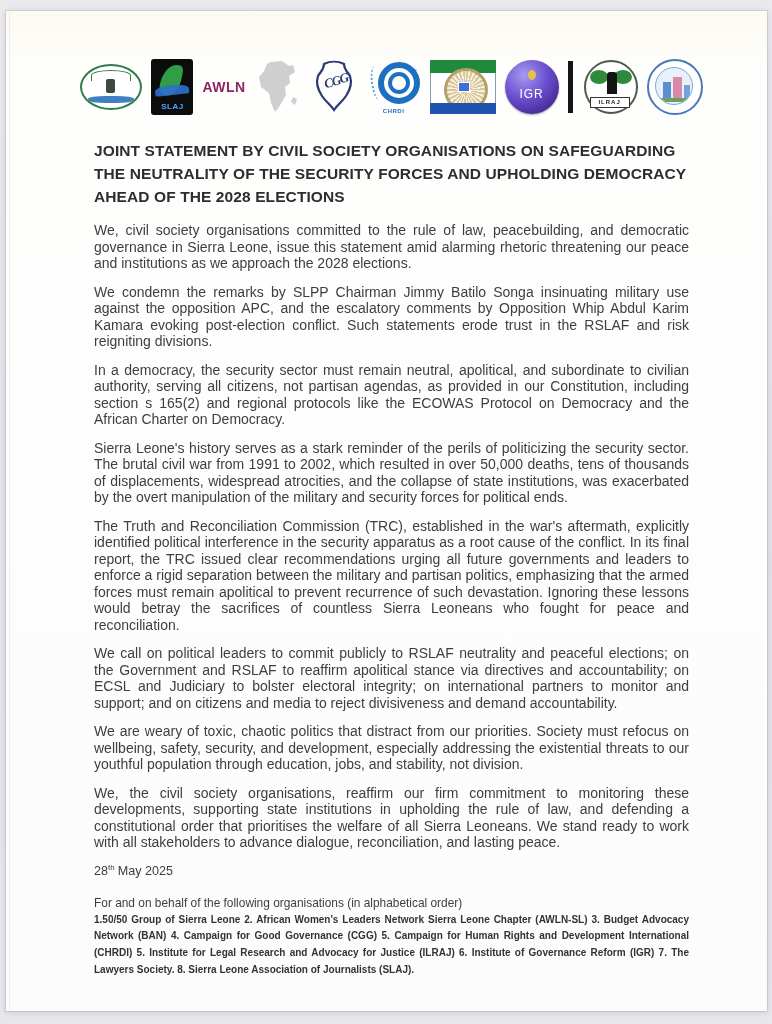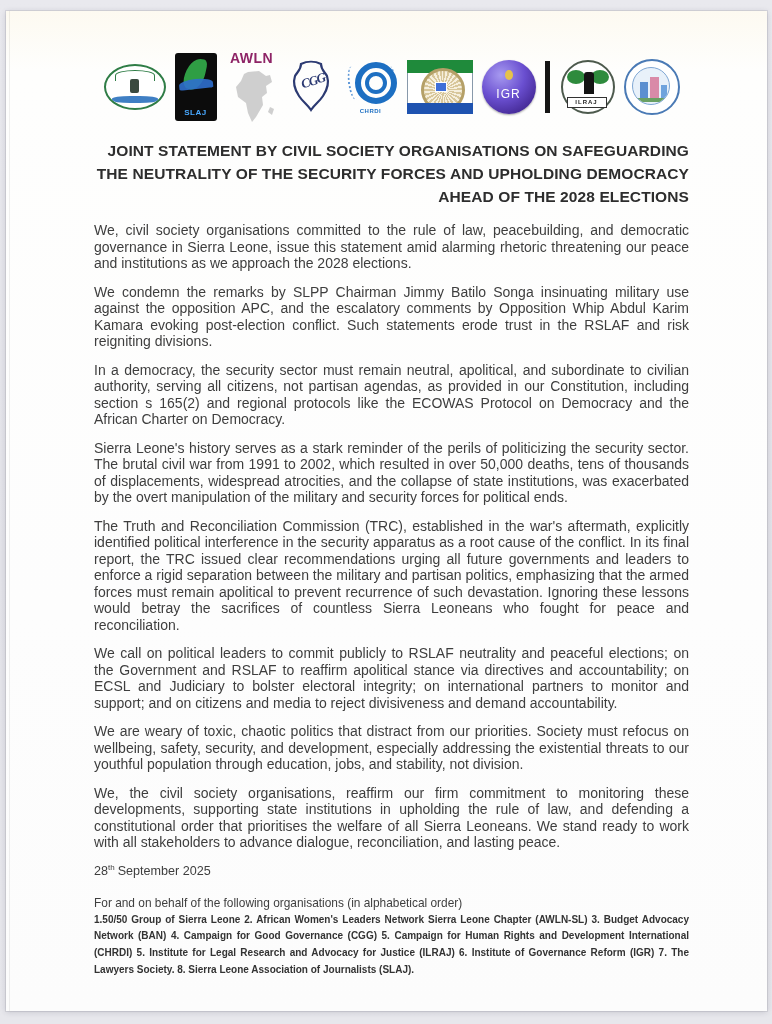--- a/index.html
+++ b/index.html
@@ -21,26 +21,26 @@
 
   
   .logos{display:flex;align-items:center;justify-content:center;gap:9px;height:60px;margin-bottom:22px;}
   .logo{flex:none;position:relative;}
 
   .oval-emblem{width:58px;height:42px;border:2px solid #2f7d46;border-radius:50%;background:#fff;position:relative;overflow:hidden;}
   .oval-emblem .arc{position:absolute;top:4px;left:9px;right:9px;height:10px;border:1.5px solid #2f7d46;border-bottom:none;border-radius:50% 50% 0 0;}
   .oval-emblem .fig{position:absolute;left:24px;top:13px;width:9px;height:14px;background:#3a4a3f;border-radius:2px;}
   .oval-emblem .sea{position:absolute;left:6px;right:6px;bottom:5px;height:7px;background:#3f7fc4;border-radius:40%;}
 
-  .slaj{width:42px;height:68px;background:#0c0c0c;border-radius:3px;position:relative;overflow:hidden;}
+  .slaj{width:42px;height:56px;background:#0c0c0c;border-radius:3px;position:relative;overflow:hidden;}
   .slaj .leaf{position:absolute;left:10px;top:5px;width:20px;height:32px;background:#2f9e44;border-radius:70% 20% 60% 30%;transform:rotate(12deg);}
   .slaj .wing{position:absolute;left:4px;top:26px;width:34px;height:10px;background:#2f6fce;border-radius:50% 50% 10% 10%;transform:rotate(-6deg);opacity:.9;}
   .slaj .lbl{position:absolute;left:0;right:0;bottom:4px;text-align:center;font-size:8px;font-weight:bold;color:#49a9ff;letter-spacing:.5px;}
 
-  .awln{display:flex;align-items:center;gap:3px;flex-direction:column;}
+  .awln{display:flex;align-items:center;gap:3px;}
   .awln .word{font-size:14px;font-weight:800;color:#8e2466;letter-spacing:.5px;}
   .awln svg{display:block;}
 
   .cgg{width:48px;height:54px;position:relative;}
   .cgg svg{display:block;}
   .cgg .script{position:absolute;left:14px;top:13px;font-family:"Liberation Serif",serif;font-style:italic;font-weight:bold;font-size:13px;color:#2c3a72;transform:rotate(-18deg);letter-spacing:-1px;}
 
   .chrdi{width:54px;height:58px;position:relative;text-align:center;}
   .chrdi .ring{position:absolute;left:11px;top:4px;width:30px;height:30px;border:6px solid #1d6fc2;border-radius:50%;}
   .chrdi .ring::after{content:"";position:absolute;left:4px;top:4px;width:14px;height:14px;border:4px solid #1d6fc2;border-radius:50%;}
@@ -77,21 +77,21 @@
 
   .city-badge{width:52px;height:52px;border-radius:50%;background:#fff;border:2px solid #4a7ab5;position:relative;}
   .city-badge .inner{position:absolute;left:6px;top:6px;width:36px;height:36px;border:1px solid #7fa7d4;border-radius:50%;background:#e8f1fa;overflow:hidden;}
   .city-badge .b1{position:absolute;left:7px;bottom:6px;width:8px;height:16px;background:#5b8fd0;}
   .city-badge .b2{position:absolute;left:17px;bottom:6px;width:9px;height:21px;background:#d98aa8;}
   .city-badge .b3{position:absolute;left:28px;bottom:6px;width:6px;height:13px;background:#6fa3dd;}
   .city-badge .ground{position:absolute;left:0;right:0;bottom:2px;height:4px;background:#69a063;}
 
   
   .title{
-    margin:0 0 14px;text-align:right;font-size:15.5px;line-height:23px;
+    margin:0 0 14px;text-align:left;font-size:15.5px;line-height:23px;
     font-weight:700;color:#2d2d2d;letter-spacing:.1px;
   }
   .body-text p{
     margin:0 0 12px;font-size:14px;line-height:16.5px;color:#3e3e3e;
     text-align:justify;
   }
   .date-line{margin:6px 0 18px;font-size:12.6px;color:#3e3e3e;}
   .date-line sup{font-size:8px;margin-top:6px;}
   .date-line .rest{margin-left:3px;}
   .footer-intro{margin:14px 0 2px;font-size:11.9px;color:#3e3e3e;}
@@ -182,20 +182,20 @@
         <p>We, civil society organisations committed to the rule of law, peacebuilding, and democratic governance in Sierra Leone, issue this statement amid alarming rhetoric threatening our peace and institutions as we approach the 2028 elections.</p>
         <p>We condemn the remarks by SLPP Chairman Jimmy Batilo Songa insinuating military use against the opposition APC, and the escalatory comments by Opposition Whip Abdul Karim Kamara evoking post-election conflict. Such statements erode trust in the RSLAF and risk reigniting divisions.</p>
         <p>In a democracy, the security sector must remain neutral, apolitical, and subordinate to civilian authority, serving all citizens, not partisan agendas, as provided in our Constitution, including section s 165(2) and regional protocols like the ECOWAS Protocol on Democracy and the African Charter on Democracy.</p>
         <p>Sierra Leone's history serves as a stark reminder of the perils of politicizing the security sector. The brutal civil war from 1991 to 2002, which resulted in over 50,000 deaths, tens of thousands of displacements, widespread atrocities, and the collapse of state institutions, was exacerbated by the overt manipulation of the military and security forces for political ends.</p>
         <p>The Truth and Reconciliation Commission (TRC), established in the war's aftermath, explicitly identified political interference in the security apparatus as a root cause of the conflict. In its final report, the TRC issued clear recommendations urging all future governments and leaders to enforce a rigid separation between the military and partisan politics, emphasizing that the armed forces must remain apolitical to prevent recurrence of such devastation. Ignoring these lessons would betray the sacrifices of countless Sierra Leoneans who fought for peace and reconciliation.</p>
         <p>We call on political leaders to commit publicly to RSLAF neutrality and peaceful elections; on the Government and RSLAF to reaffirm apolitical stance via directives and accountability; on ECSL and Judiciary to bolster electoral integrity; on international partners to monitor and support; and on citizens and media to reject divisiveness and demand accountability.</p>
         <p>We are weary of toxic, chaotic politics that distract from our priorities. Society must refocus on wellbeing, safety, security, and development, especially addressing the existential threats to our youthful population through education, jobs, and stability, not division.</p>
         <p>We, the civil society organisations, reaffirm our firm commitment to monitoring these developments, supporting state institutions in upholding the rule of law, and defending a constitutional order that prioritises the welfare of all Sierra Leoneans. We stand ready to work with all stakeholders to advance dialogue, reconciliation, and lasting peace.</p>
       </div>
 
-      <div class="date-line"><span>28</span><sup>th</sup><span class="rest">September 2025</span></div>
+      <div class="date-line"><span>28</span><sup>th</sup><span class="rest">May 2025</span></div>
 
       <p class="footer-intro">For and on behalf of the following organisations (in alphabetical order)</p>
       <p class="footer-orgs">1.50/50 Group of Sierra Leone 2. African Women's Leaders Network Sierra Leone Chapter (AWLN-SL) 3. Budget Advocacy Network (BAN) 4. Campaign for Good Governance (CGG) 5. Campaign for Human Rights and Development International (CHRDI) 5. Institute for Legal Research and Advocacy for Justice (ILRAJ) 6. Institute of Governance Reform (IGR) 7. The Lawyers Society. 8. Sierra Leone Association of Journalists (SLAJ).</p>
 
     </div>
   </div>
 </div>
 
 </body></html>

